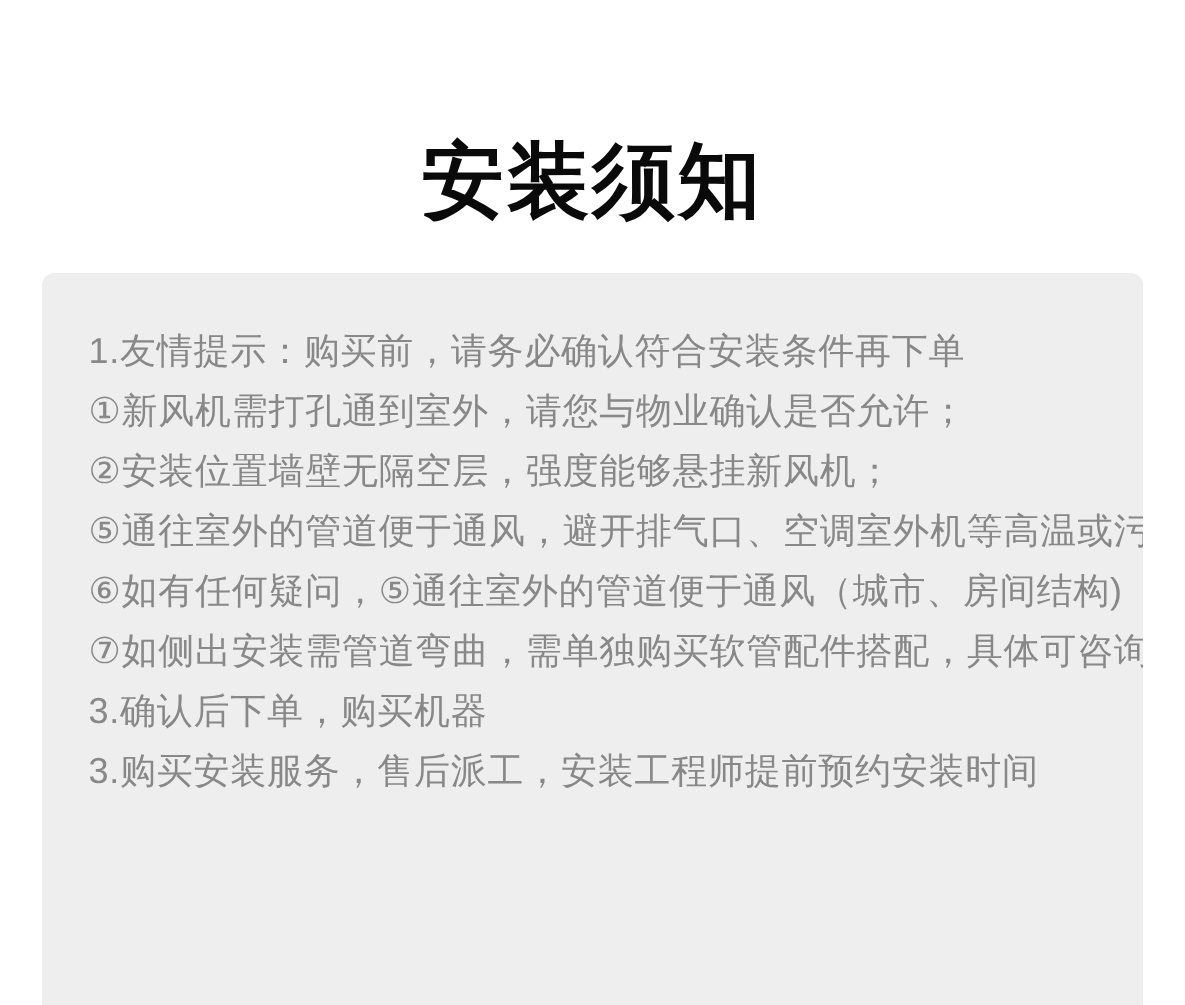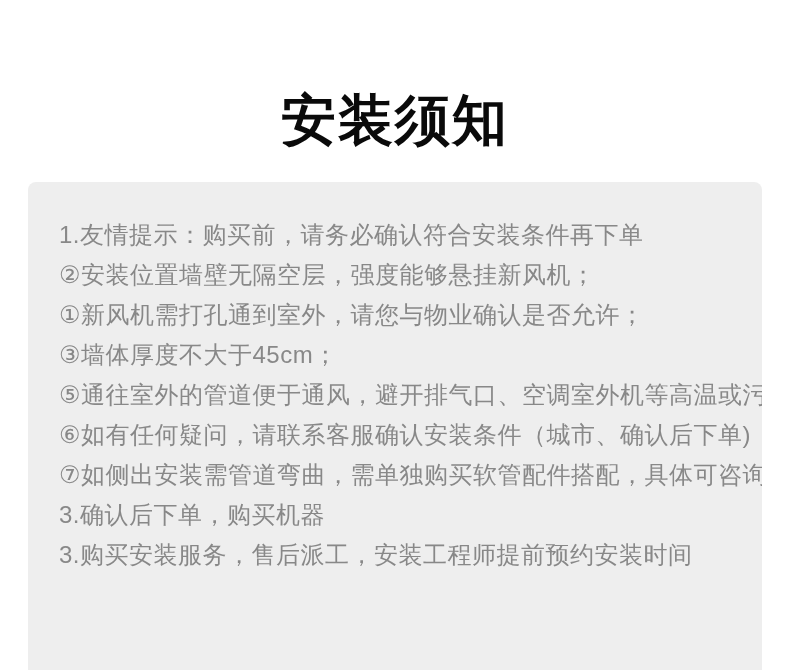--- a/index.html
+++ b/index.html
@@ -49,23 +49,22 @@
 </style>
 </head>
 <body>
 
 <div class="page">
   <h1 class="page-title">安装须知</h1>
 
   <div class="notice-panel">
     <div class="notice-list">
         <div class="notice-line">1.友情提示：购买前，请务必确认符合安装条件再下单</div>
+        <div class="notice-line">①新风机需打孔通到室外，请您与物业确认是否允许；</div>
         <div class="notice-line">②安装位置墙壁无隔空层，强度能够悬挂新风机；</div>
-        <div class="notice-line">①新风机需打孔通到室外，请您与物业确认是否允许；</div>
-        <div class="notice-line">③墙体厚度不大于45cm；</div>
         <div class="notice-line">⑤通往室外的管道便于通风，避开排气口、空调室外机等高温或污染源；</div>
-        <div class="notice-line">⑥如有任何疑问，请联系客服确认安装条件（城市、确认后下单)</div>
+        <div class="notice-line">⑥如有任何疑问，⑤通往室外的管道便于通风（城市、房间结构)</div>
         <div class="notice-line">⑦如侧出安装需管道弯曲，需单独购买软管配件搭配，具体可咨询客服；</div>
         <div class="notice-line">3.确认后下单，购买机器</div>
         <div class="notice-line">3.购买安装服务，售后派工，安装工程师提前预约安装时间</div>
       </div>
   </div>
 </div>
 
 </body></html>

